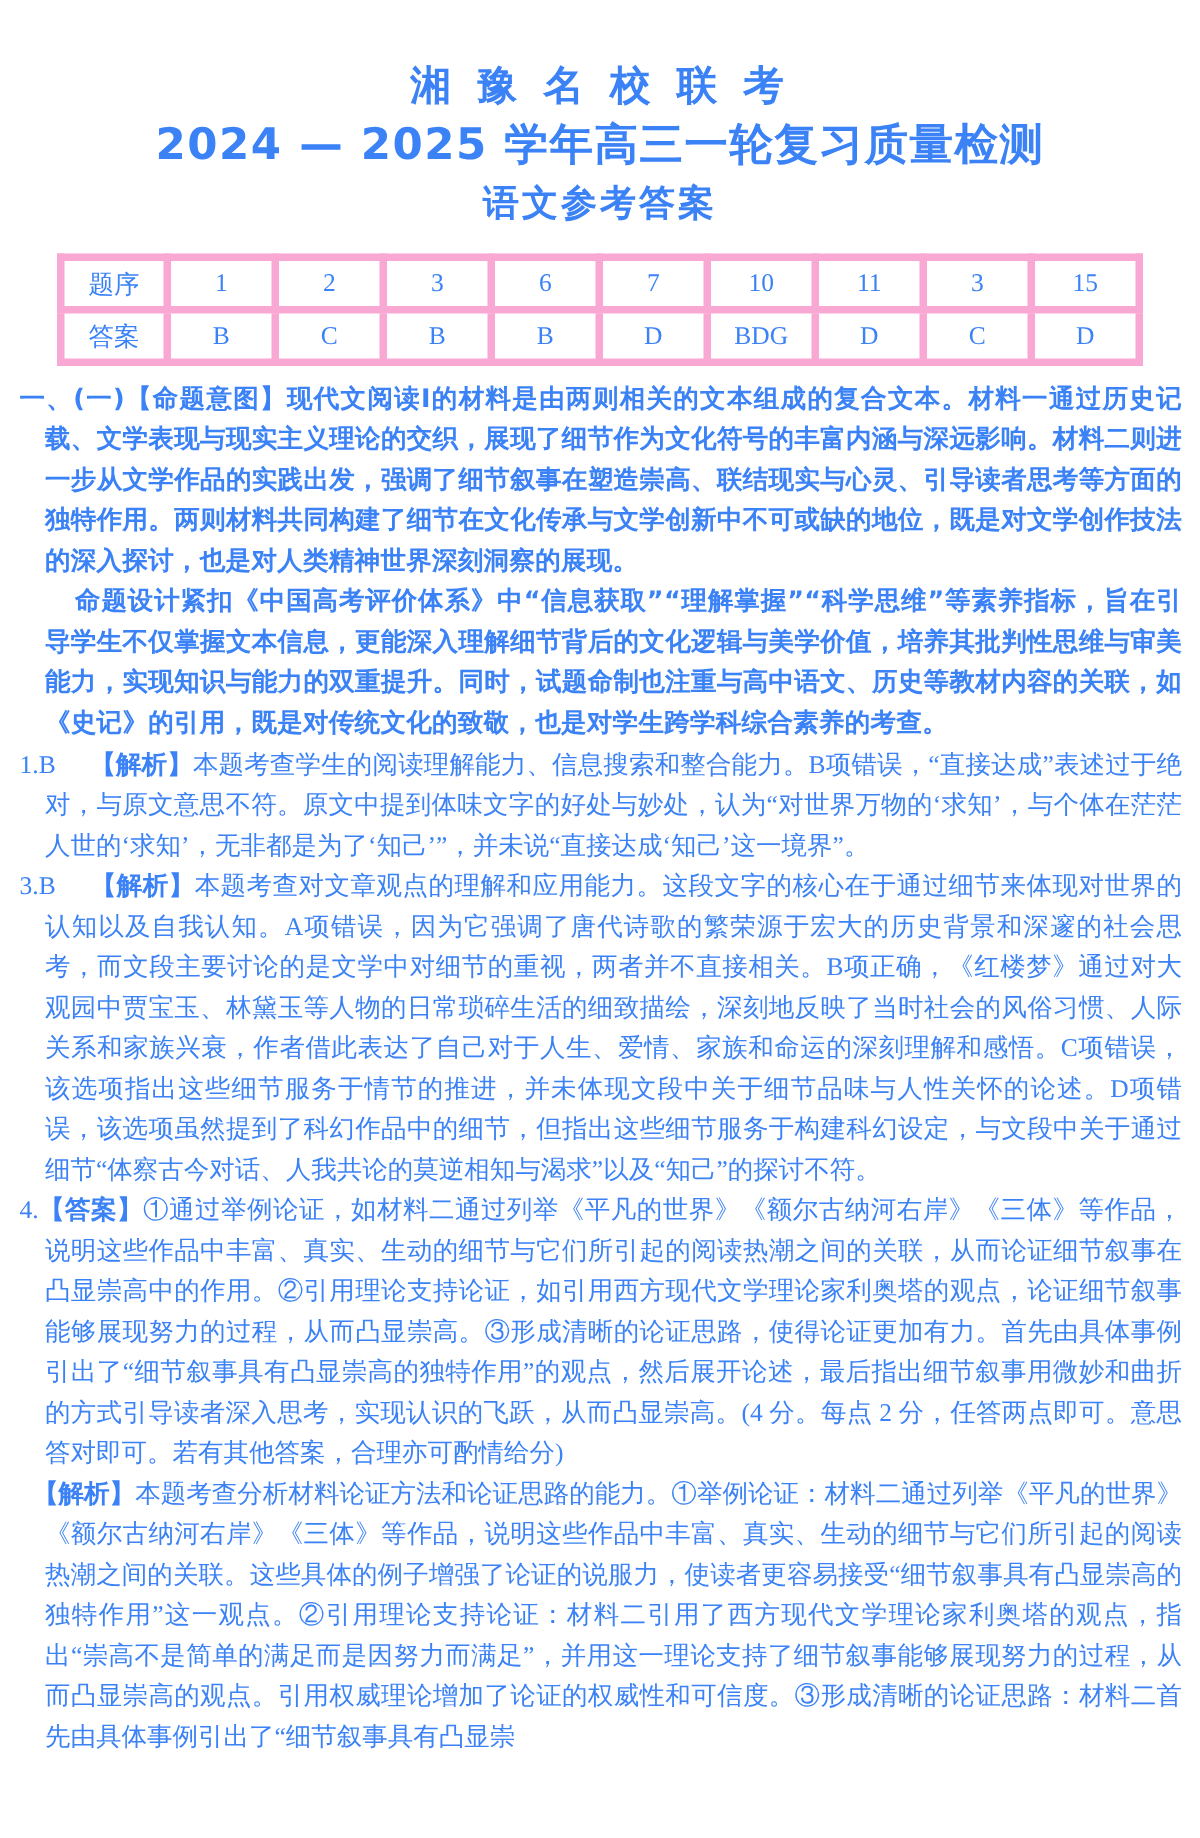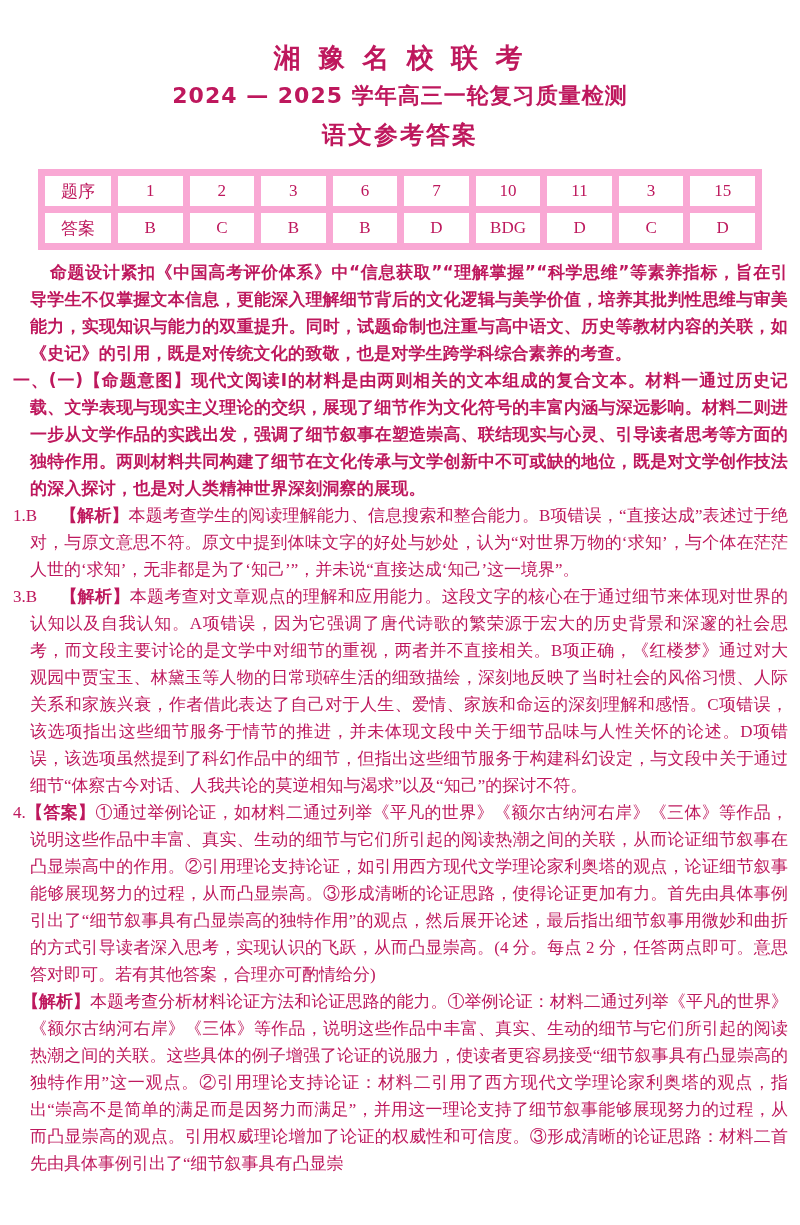--- a/index.html
+++ b/index.html
@@ -1,57 +1,57 @@
 <!DOCTYPE html>
 <html><head>
 <meta charset="utf-8">
 <style>
   html, body { margin: 0; padding: 0; background: #ffffff; }
   .page {
     position: relative;
     width: 800px;
     height: 1221px;
     background: #ffffff;
-    color: #be185d;
+    color: #3b82f6;
     overflow: hidden;
     font-family: "Liberation Serif", serif;
   }
   
   .header { text-align: center; padding-top: 40px; }
   .school-title {
     font-family: "DejaVu Sans", sans-serif;
     font-weight: bold;
     font-size: 27px;
     letter-spacing: 4px;
     line-height: 36px;
   }
   .exam-title {
     font-family: "DejaVu Sans", sans-serif;
     font-weight: bold;
-    font-size: 22px;
+    font-size: 29px;
     letter-spacing: 1px;
     line-height: 40px;
   }
   .subject-title {
     font-family: "DejaVu Sans", sans-serif;
     font-weight: bold;
     font-size: 24px;
     letter-spacing: 2px;
     line-height: 38px;
   }
   
   .answer-table {
     width: 724px;
     margin: 15px auto 0 auto;
     border-collapse: collapse;
     border: 2px solid #000000;
     table-layout: fixed;
   }
   .answer-table td {
-    border: 7px solid #f9a8d4;
+    border: 5px solid #f9a8d4;
     height: 30px;
     text-align: center;
     vertical-align: middle;
     font-size: 17px;
     font-family: "Liberation Serif", serif;
     padding: 0;
   }
   .answer-table td.rowlab { width: 66px; }
   
   .body {
@@ -112,23 +112,23 @@
         <td>BDG</td>
         <td>D</td>
         <td>C</td>
         <td>D</td>
       </tr>
     </tbody>
   </table>
 
   <div class="body">
 
+    <p class="bold-para hang">一、(一)【命题意图】现代文阅读Ⅰ的材料是由两则相关的文本组成的复合文本。材料一通过历史记载、文学表现与现实主义理论的交织，展现了细节作为文化符号的丰富内涵与深远影响。材料二则进一步从文学作品的实践出发，强调了细节叙事在塑造崇高、联结现实与心灵、引导读者思考等方面的独特作用。两则材料共同构建了细节在文化传承与文学创新中不可或缺的地位，既是对文学创作技法的深入探讨，也是对人类精神世界深刻洞察的展现。</p>
+
     <p class="bold-para first-indent">命题设计紧扣《中国高考评价体系》中“信息获取”“理解掌握”“科学思维”等素养指标，旨在引导学生不仅掌握文本信息，更能深入理解细节背后的文化逻辑与美学价值，培养其批判性思维与审美能力，实现知识与能力的双重提升。同时，试题命制也注重与高中语文、历史等教材内容的关联，如《史记》的引用，既是对传统文化的致敬，也是对学生跨学科综合素养的考查。</p>
-
-    <p class="bold-para hang">一、(一)【命题意图】现代文阅读Ⅰ的材料是由两则相关的文本组成的复合文本。材料一通过历史记载、文学表现与现实主义理论的交织，展现了细节作为文化符号的丰富内涵与深远影响。材料二则进一步从文学作品的实践出发，强调了细节叙事在塑造崇高、联结现实与心灵、引导读者思考等方面的独特作用。两则材料共同构建了细节在文化传承与文学创新中不可或缺的地位，既是对文学创作技法的深入探讨，也是对人类精神世界深刻洞察的展现。</p>
 
     <p class="item hang"><span class="qlabel">1.B</span><span class="marker">【解析】</span><span>本题考查学生的阅读理解能力、信息搜索和整合能力。B项错误，“直接达成”表述过于绝对，与原文意思不符。原文中提到体味文字的好处与妙处，认为“对世界万物的‘求知’，与个体在茫茫人世的‘求知’，无非都是为了‘知己’”，并未说“直接达成‘知己’这一境界”。</span></p>
 
 
     <p class="item hang"><span class="qlabel">3.B</span><span class="marker">【解析】</span><span>本题考查对文章观点的理解和应用能力。这段文字的核心在于通过细节来体现对世界的认知以及自我认知。A项错误，因为它强调了唐代诗歌的繁荣源于宏大的历史背景和深邃的社会思考，而文段主要讨论的是文学中对细节的重视，两者并不直接相关。B项正确，《红楼梦》通过对大观园中贾宝玉、林黛玉等人物的日常琐碎生活的细致描绘，深刻地反映了当时社会的风俗习惯、人际关系和家族兴衰，作者借此表达了自己对于人生、爱情、家族和命运的深刻理解和感悟。C项错误，该选项指出这些细节服务于情节的推进，并未体现文段中关于细节品味与人性关怀的论述。D项错误，该选项虽然提到了科幻作品中的细节，但指出这些细节服务于构建科幻设定，与文段中关于通过细节“体察古今对话、人我共论的莫逆相知与渴求”以及“知己”的探讨不符。</span></p>
 
     <p class="item hang"><span>4.</span><span class="marker">【答案】</span><span>①通过举例论证，如材料二通过列举《平凡的世界》《额尔古纳河右岸》《三体》等作品，说明这些作品中丰富、真实、生动的细节与它们所引起的阅读热潮之间的关联，从而论证细节叙事在凸显崇高中的作用。②引用理论支持论证，如引用西方现代文学理论家利奥塔的观点，论证细节叙事能够展现努力的过程，从而凸显崇高。③形成清晰的论证思路，使得论证更加有力。首先由具体事例引出了“细节叙事具有凸显崇高的独特作用”的观点，然后展开论述，最后指出细节叙事用微妙和曲折的方式引导读者深入思考，实现认识的飞跃，从而凸显崇高。(4 分。每点 2 分，任答两点即可。意思答对即可。若有其他答案，合理亦可酌情给分)</span></p>
 
     <p class="item hang-small"><span class="marker">【解析】</span><span>本题考查分析材料论证方法和论证思路的能力。①举例论证：材料二通过列举《平凡的世界》《额尔古纳河右岸》《三体》等作品，说明这些作品中丰富、真实、生动的细节与它们所引起的阅读热潮之间的关联。这些具体的例子增强了论证的说服力，使读者更容易接受“细节叙事具有凸显崇高的独特作用”这一观点。②引用理论支持论证：材料二引用了西方现代文学理论家利奥塔的观点，指出“崇高不是简单的满足而是因努力而满足”，并用这一理论支持了细节叙事能够展现努力的过程，从而凸显崇高的观点。引用权威理论增加了论证的权威性和可信度。③形成清晰的论证思路：材料二首先由具体事例引出了“细节叙事具有凸显崇</span></p>
 

